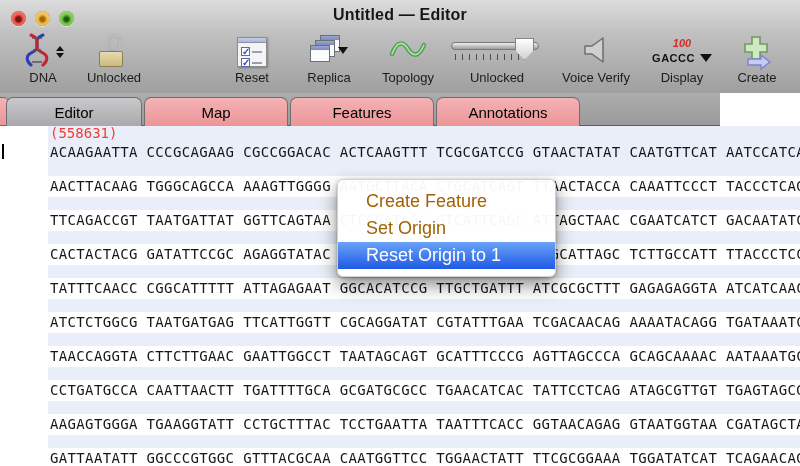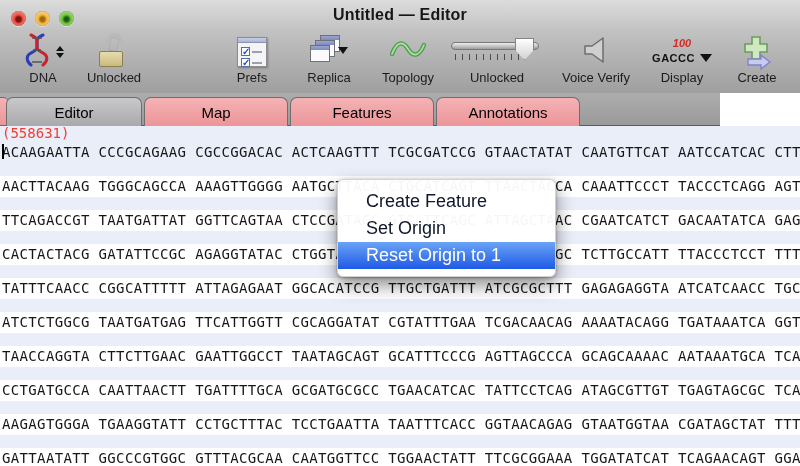--- a/index.html
+++ b/index.html
@@ -77,34 +77,34 @@
   .tab { position:absolute; top:4px; height:29px; border:1px solid #6e6e6e; border-bottom:none;
     border-radius:7px 7px 0 0; display:flex; align-items:center; justify-content:center;
     font-size:15px; font-weight:500; color:#000; cursor:default; }
   .tab.pink { background:linear-gradient(#f4b2b4,#ec9598); }
   .tab.active { background:linear-gradient(#c9c9cb,#a9a9ab); }
   .tab-sliver { position:absolute; left:-8px; top:4px; width:18px; height:29px;
     border:1px solid #6e6e6e; border-radius:7px 7px 0 0; background:linear-gradient(#f4b2b4,#ec9598); }
 
   
   .seq-area { position:absolute; left:0; top:126px; width:800px; height:340px; background:#fff;
-    font-family:"DejaVu Sans Mono", monospace; }
+    font-family:"DejaVu Sans Mono", monospace;padding-left:48px; }
   .pos-line { height:16px; background:#e9eef9; color:#ef3d34; font-size:14px; line-height:15px;
     padding-left:2px; white-space:pre; }
   .seq-row { height:34px; padding:2px 0 0 2px; font-size:14px; letter-spacing:.35px; color:#161616;
     white-space:pre; background:linear-gradient(#ffffff 0 62%, #e9eef9 62% 100%); }
   .seq-row.first { background:#e9eef9; }
   .caret { position:absolute; left:2px; top:18px; width:2px; height:15px; background:#000; }
 
   
   .ctx-menu { position:absolute; left:337px; top:179px; width:219px; height:98px;
     background:rgba(255,255,255,.96); border-radius:6px; border:1px solid rgba(0,0,0,.18);
     box-shadow:0 8px 18px rgba(0,0,0,.45), 0 1px 3px rgba(0,0,0,.3);
     padding:8px 0; z-index:10; }
-  .ctx-item { height:27px; line-height:27px; padding-left:28px; font-size:18px; color:#0f172a; }
+  .ctx-item { height:27px; line-height:27px; padding-left:28px; font-size:18px; color:#a16207; }
   .ctx-item.hl { background:linear-gradient(#6aa3f6,#1f5ae6); color:#fff; }
 </style>
 </head>
 <body>
 
 <div class="window">
 
   <div class="titlebar">
     <div class="traffic t-red"></div>
     <div class="traffic t-yellow"></div>
@@ -145,21 +145,21 @@
     <div class="tool" style="left:226px; width:52px;">
       <div class="icon-box">
         <span class="prefs">
           <span class="bar"></span>
           <span class="cb" style="top:9px;">✓</span>
             <span class="dash" style="top:13px;"></span>
           <span class="cb" style="top:20px;">✓</span>
             <span class="dash" style="top:24px;"></span>
         </span>
       </div>
-      <div class="tlabel">Prefs</div>
+      <div class="tlabel">Reset</div>
     </div>
 
     <div class="tool" style="left:290px; width:78px;">
       <div class="icon-box">
         <span class="replica">
           <span class="w" style="left:10px; top:0;"></span>
           <span class="w" style="left:5px; top:5px;"></span>
           <span class="w" style="left:0; top:10px;"></span>
           <span class="dd"></span>
         </span>

